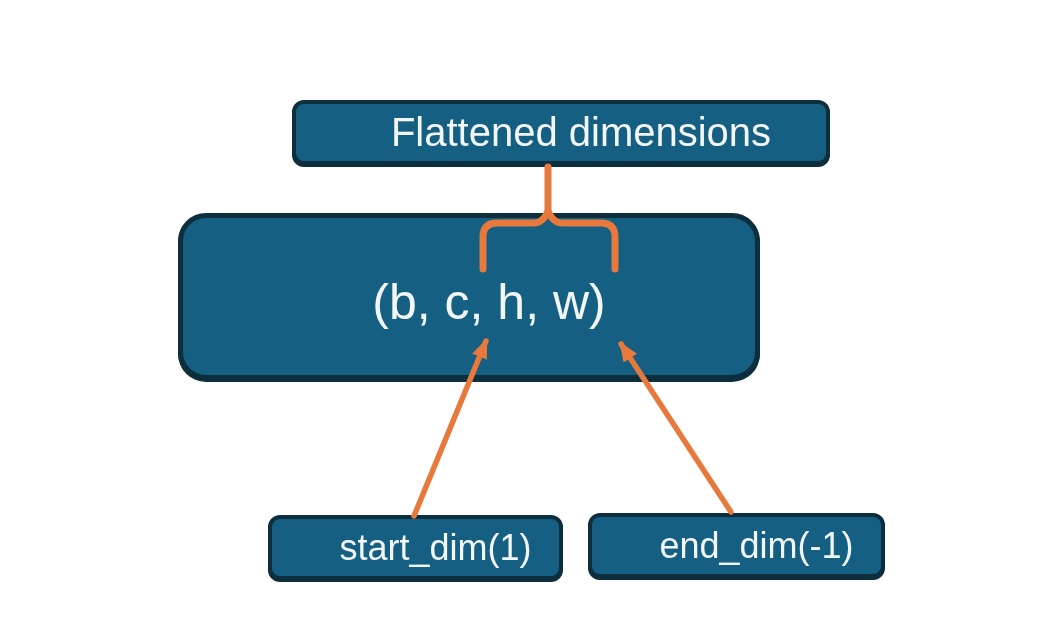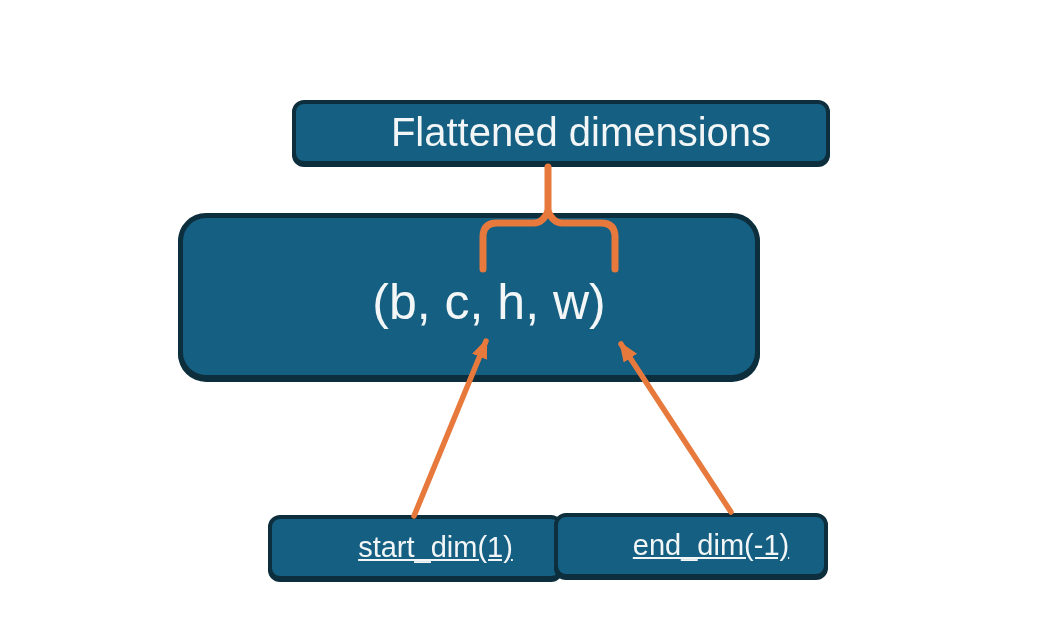--- a/index.html
+++ b/index.html
@@ -36,30 +36,29 @@
   .tensor-box {
     left: 178px; top: 213px;
     width: 582px; height: 167px;
     border-width: 5px;
     border-radius: 28px;
     font-size: 50px;
     padding-top: 10px;
   }
   .param-box {
     border-radius: 12px;
-    font-size: 29px;
-    text-decoration: underline;
+    font-size: 36px;
   }
   .param-start {
     left: 268px; top: 515px;
     width: 295px; height: 65px;
   }
   .param-end {
-    left: 554px; top: 513px;
-    width: 274px; height: 65px;
+    left: 588px; top: 513px;
+    width: 297px; height: 65px;
   }
   .overlay {
     position: absolute;
     left: 0; top: 0;
     width: 1038px; height: 632px;
     pointer-events: none;
     z-index: 5;
   }
   .stroke {
     fill: none;

